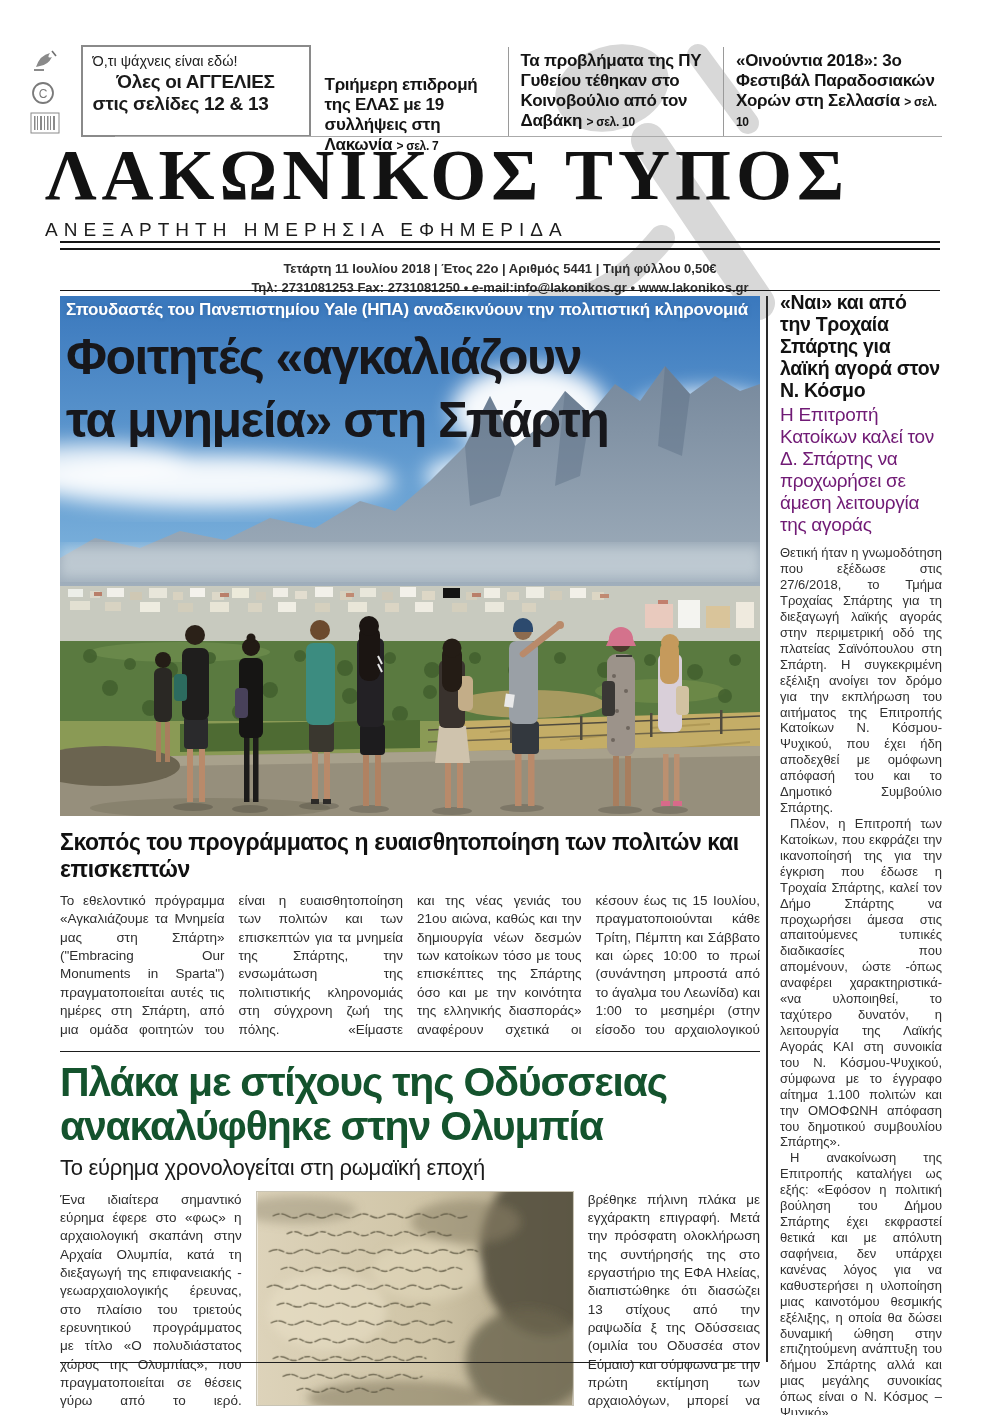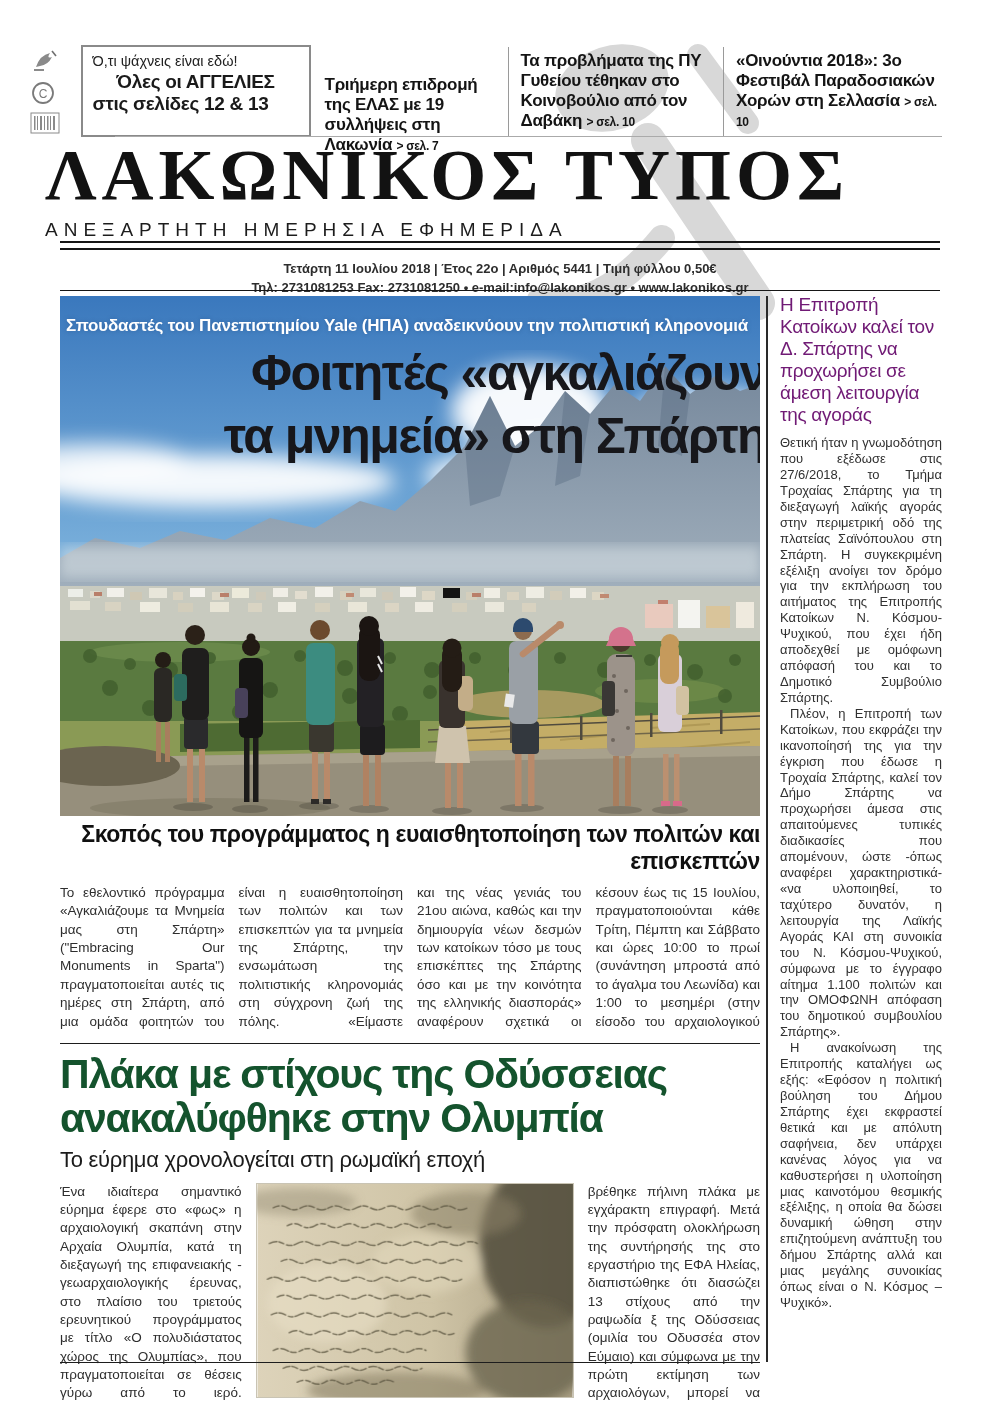--- a/index.html
+++ b/index.html
@@ -32,25 +32,25 @@
   }
   #mast-sub{font-size:19px;letter-spacing:6px;color:#1c1c1c;margin-top:8px;}
   .rule2{left:60px;width:880px;height:5px;border-top:2px solid #161616;border-bottom:2px solid #161616;z-index:2;}
   #info{left:60px;top:260px;width:880px;text-align:center;z-index:2;}
   .infoline{font-size:13px;font-weight:700;color:#2d2d2d;line-height:1.45;}
   #rule-under-info{left:60px;top:290px;width:880px;border-top:1.5px solid #161616;z-index:2;}
   
   #main-left{left:60px;top:296px;width:700px;z-index:2;}
   #lead-photo{position:relative;width:700px;height:520px;overflow:hidden;}
   #lead-photo svg{display:block;}
-  #lead-overlay{position:absolute;left:0;top:0;width:100%;padding:20px 6px;}
+  #lead-overlay{position:absolute;left:0;top:0;width:100%;padding:4px 6px;}
   #lead-kicker{color:#fff;font-size:17px;font-weight:700;letter-spacing:-0.2px;text-shadow:0 0 4px rgba(30,60,110,.35);}
   .hl{font-size:50px;font-weight:800;letter-spacing:-1.5px;color:#17171b;line-height:1.26;}
-  #lead-headline{margin-top:6px;text-align:right;}
-  #lead-sub{font-size:23px;font-weight:700;letter-spacing:-0.4px;color:#101010;margin-top:5px;text-align:right;}
+  #lead-headline{margin-top:6px;}
+  #lead-sub{font-size:23px;font-weight:700;letter-spacing:-0.4px;color:#101010;margin-top:13px;}
   #lead-cols{display:flex;gap:14px;margin-top:9px;height:150px;overflow:hidden;}
   .col{flex:1;font-size:13.5px;line-height:1.36;text-align:justify;color:#2e2e2e;white-space:pre-line;}
   .col-wrap{flex:1;display:flex;flex-direction:column;}
   .hr-thin{border-top:1.5px solid #1d1d1d;margin-top:9px;}
   
   #a2-headline{font-size:41px;font-weight:800;letter-spacing:-1.2px;color:#14532d;line-height:1.08;margin-top:8px;}
   #a2-deck{font-size:22px;color:#1b1b1b;margin-top:6px;letter-spacing:-0.3px;}
   #a2-row{display:flex;gap:14px;margin-top:10px;height:218px;overflow:hidden;}
   #a2-colL{width:196px;}
   #a2-photo{width:318px;height:215px;flex:none;border:1px solid #c9c4b4;box-sizing:border-box;}
@@ -463,20 +463,21 @@
 
       </div>
     </div>
   </div>
 
   <div id="bottom-rule" class="abs"></div>
 
   <div id="vdiv" class="abs"></div>
 
   <div id="sidebar" class="abs">
+    <div id="sb-head">«Ναι» και από την Τροχαία Σπάρτης για λαϊκή αγορά στον Ν. Κόσμο</div>
     <div id="sb-deck">Η Επιτροπή Κατοίκων καλεί τον Δ. Σπάρτης να προχωρήσει σε άμεση λειτουργία της αγοράς</div>
     <div id="sb-body">
       <p>Θετική ήταν η γνωμοδότηση που εξέδωσε στις 27/6/2018, το Τμήμα Τροχαίας Σπάρτης για τη διεξαγωγή λαϊκής αγοράς στην περιμετρική οδό της πλατείας Σαϊνόπουλου στη Σπάρτη. Η συγκεκριμένη εξέλιξη ανοίγει τον δρόμο για την εκπλήρωση του αιτήματος της Επιτροπής Κατοίκων Ν. Κόσμου-Ψυχικού, που έχει ήδη αποδεχθεί με ομόφωνη απόφασή του και το Δημοτικό Συμβούλιο Σπάρτης.</p>
       <p>Πλέον, η Επιτροπή των Κατοίκων, που εκφράζει την ικανοποίησή της για την έγκριση που έδωσε η Τροχαία Σπάρτης, καλεί τον Δήμο Σπάρτης να προχωρήσει άμεσα στις απαιτούμενες τυπικές διαδικασίες που απομένουν, ώστε -όπως αναφέρει χαρακτηριστικά- «να υλοποιηθεί, το ταχύτερο δυνατόν, η λειτουργία της Λαϊκής Αγοράς ΚΑΙ στη συνοικία του Ν. Κόσμου-Ψυχικού, σύμφωνα με το έγγραφο αίτημα 1.100 πολιτών και την ΟΜΟΦΩΝΗ απόφαση του δημοτικού συμβουλίου Σπάρτης».</p>
       <p>Η ανακοίνωση της Επιτροπής καταλήγει ως εξής: «Εφόσον η πολιτική βούληση του Δήμου Σπάρτης έχει εκφραστεί θετικά και με απόλυτη σαφήνεια, δεν υπάρχει κανένας λόγος για να καθυστερήσει η υλοποίηση μιας καινοτόμου θεσμικής εξέλιξης, η οποία θα δώσει δυναμική ώθηση στην επιζητούμενη ανάπτυξη του δήμου Σπάρτης αλλά και μιας μεγάλης συνοικίας όπως είναι ο Ν. Κόσμος – Ψυχικό».</p>
     </div>
 
   </div>
 
 </div>

